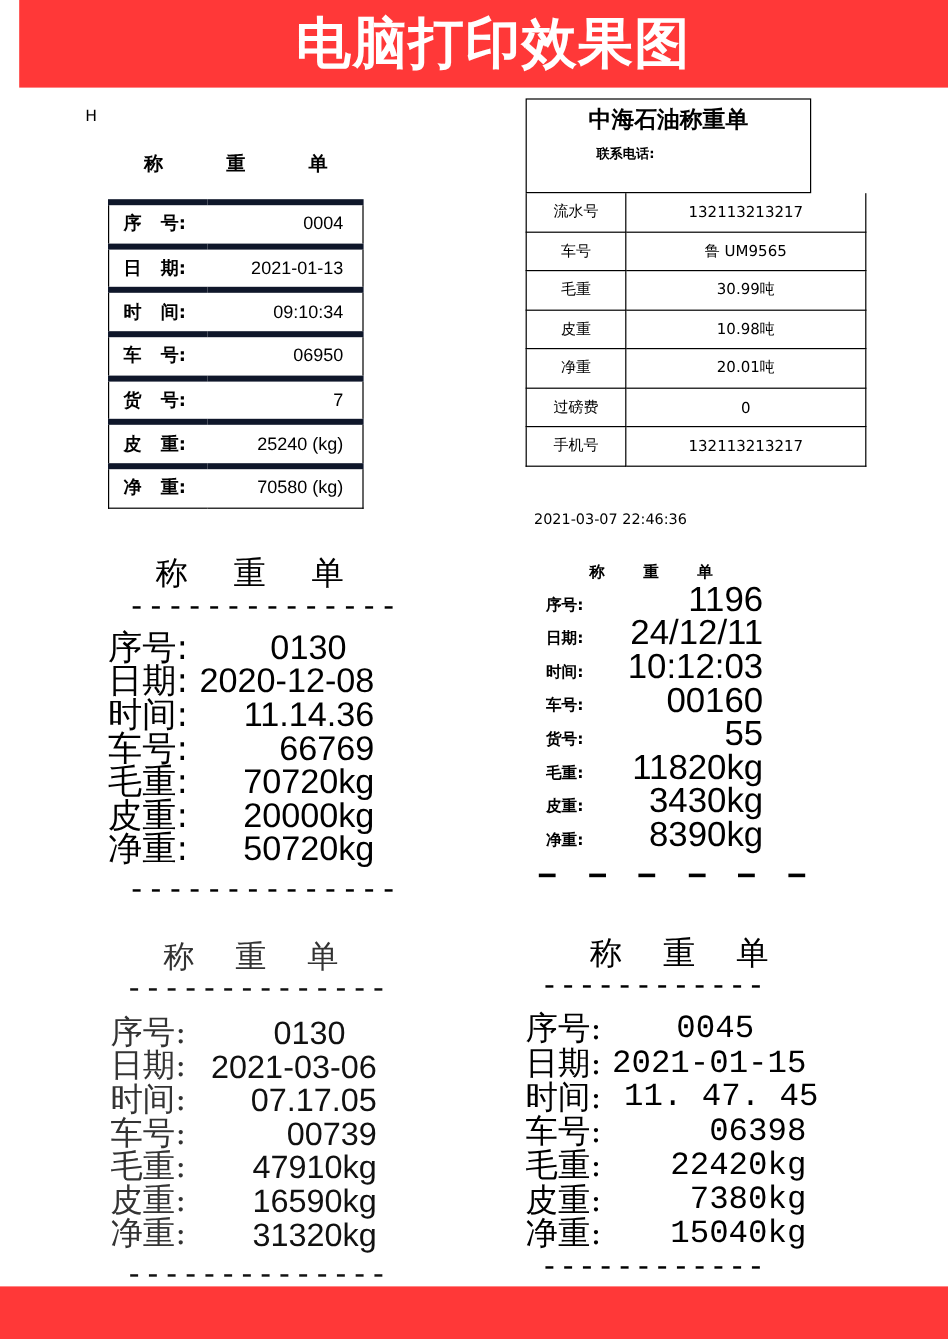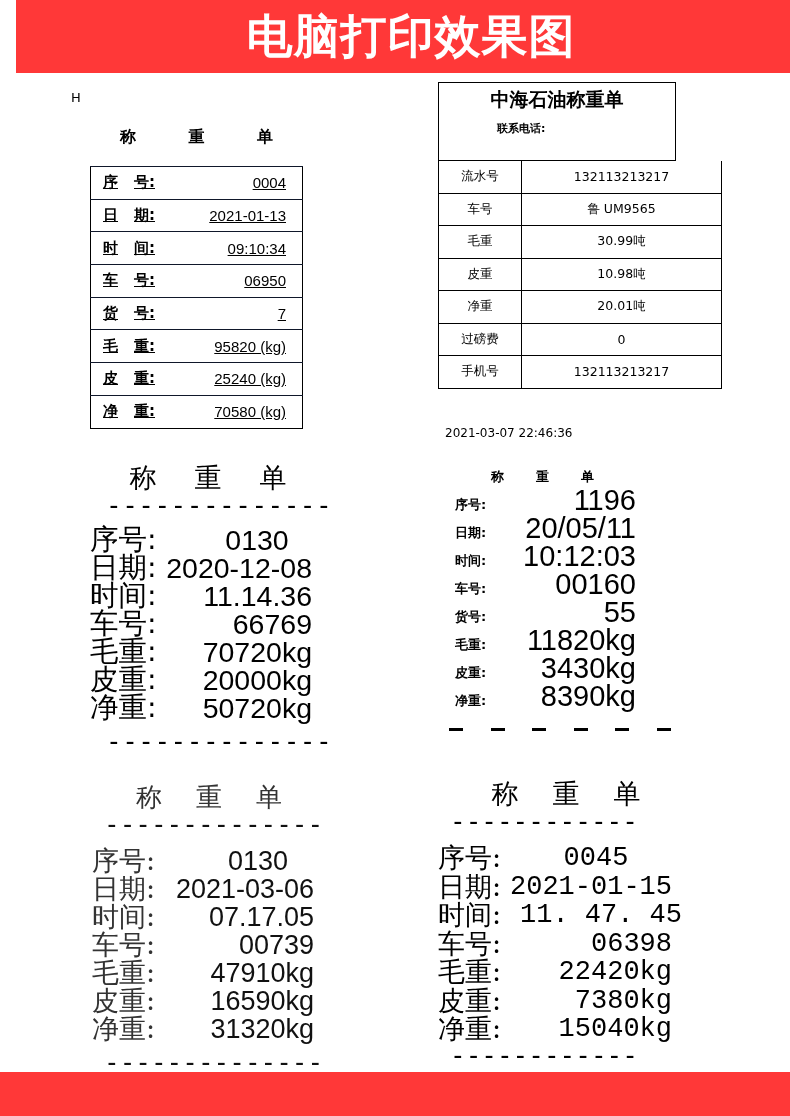--- a/index.html
+++ b/index.html
@@ -5,21 +5,21 @@
   html, body { margin:0; padding:0; }
   body { width:790px; height:1116px; position:relative; background:#ffffff; overflow:hidden; color:#000; font-family:"Liberation Sans", sans-serif; }
   .banner { position:absolute; left:16px; top:0; width:790px; height:73px; background:#ff3838; display:flex; align-items:center; justify-content:center; }
   .banner-title { color:#fff; font-family:"DejaVu Sans", sans-serif; font-weight:bold; font-size:46px; letter-spacing:1px; }
   .footer { position:absolute; left:0; top:1072px; width:790px; height:44px; background:#ff3838; }
 
   
   .t1-mark { position:absolute; left:71px; top:90px; font-size:13px; font-family:"DejaVu Sans", sans-serif; }
   .t1-title { position:absolute; left:90px; top:127px; width:213px; display:flex; justify-content:space-between; padding:0 30px; box-sizing:border-box; font-family:"DejaVu Sans", sans-serif; font-weight:bold; font-size:16px; }
   .t1-table { position:absolute; left:90px; top:166px; width:213px; border-collapse:collapse; border:1px solid #000; }
-  .t1-table td { border-top:1px solid #0f172a; height:31.7px; padding:0; font-size:15px;text-decoration:underline; }
+  .t1-table td { border-top:5px solid #0f172a; height:31.7px; padding:0; font-size:15px; }
   .t1-label { font-family:"DejaVu Sans", sans-serif; font-weight:bold; padding-left:12px !important; width:70px; letter-spacing:0; }
   .t1-label span.gap { display:inline-block; width:16px; }
   .t1-val { text-align:right; padding-right:16px !important; font-family:"Liberation Sans", sans-serif; }
 
   
   .t2 { position:absolute; left:438px; top:82px; width:238px;border-radius:21px; }
   .t2-head { border:1px solid #000; height:79px; box-sizing:border-box; position:relative; }
   .t2-title { position:absolute; left:0; right:0; top:4px; text-align:center; font-family:"DejaVu Serif", serif; font-size:19px; font-weight:bold; }
   .t2-contact { position:absolute; left:58px; top:38px; font-family:"DejaVu Sans", sans-serif; font-size:11px; font-weight:bold; }
   .t2-table { width:284px; border-collapse:collapse; }
@@ -96,24 +96,20 @@
       </tr>
   <tr>
         <td class="t1-label"><span>车</span><span class="gap"></span><span>号:</span></td>
         <td class="t1-val">06950</td>
       </tr>
   <tr>
         <td class="t1-label"><span>货</span><span class="gap"></span><span>号:</span></td>
         <td class="t1-val">7</td>
       </tr>
   <tr>
-        <td class="t1-label"><span>毛</span><span class="gap"></span><span>重:</span></td>
-        <td class="t1-val">95820 (kg)</td>
-      </tr>
-  <tr>
         <td class="t1-label"><span>皮</span><span class="gap"></span><span>重:</span></td>
         <td class="t1-val">25240 (kg)</td>
       </tr>
   <tr>
         <td class="t1-label"><span>净</span><span class="gap"></span><span>重:</span></td>
         <td class="t1-val">70580 (kg)</td>
       </tr>
 </tbody>
   </table>
 
@@ -174,21 +170,21 @@
   <div class="dash dash2">--------------</div>
 </div>
 
 <div class="rcpt r4">
   <div class="title">
     <span>称</span>
     <span>重</span>
     <span>单</span>
   </div>
   <div class="row"><span class="lab">序号:</span><span class="val">1196</span></div>
-  <div class="row"><span class="lab">日期:</span><span class="val">20/05/11</span></div>
+  <div class="row"><span class="lab">日期:</span><span class="val">24/12/11</span></div>
   <div class="row"><span class="lab">时间:</span><span class="val">10:12:03</span></div>
   <div class="row"><span class="lab">车号:</span><span class="val">00160</span></div>
   <div class="row"><span class="lab">货号:</span><span class="val">55</span></div>
   <div class="row"><span class="lab">毛重:</span><span class="val">11820kg</span></div>
   <div class="row"><span class="lab">皮重:</span><span class="val">3430kg</span></div>
   <div class="row"><span class="lab">净重:</span><span class="val">8390kg</span></div>
   <div class="dash-wide">
       <i></i>
       <i></i>
       <i></i>

